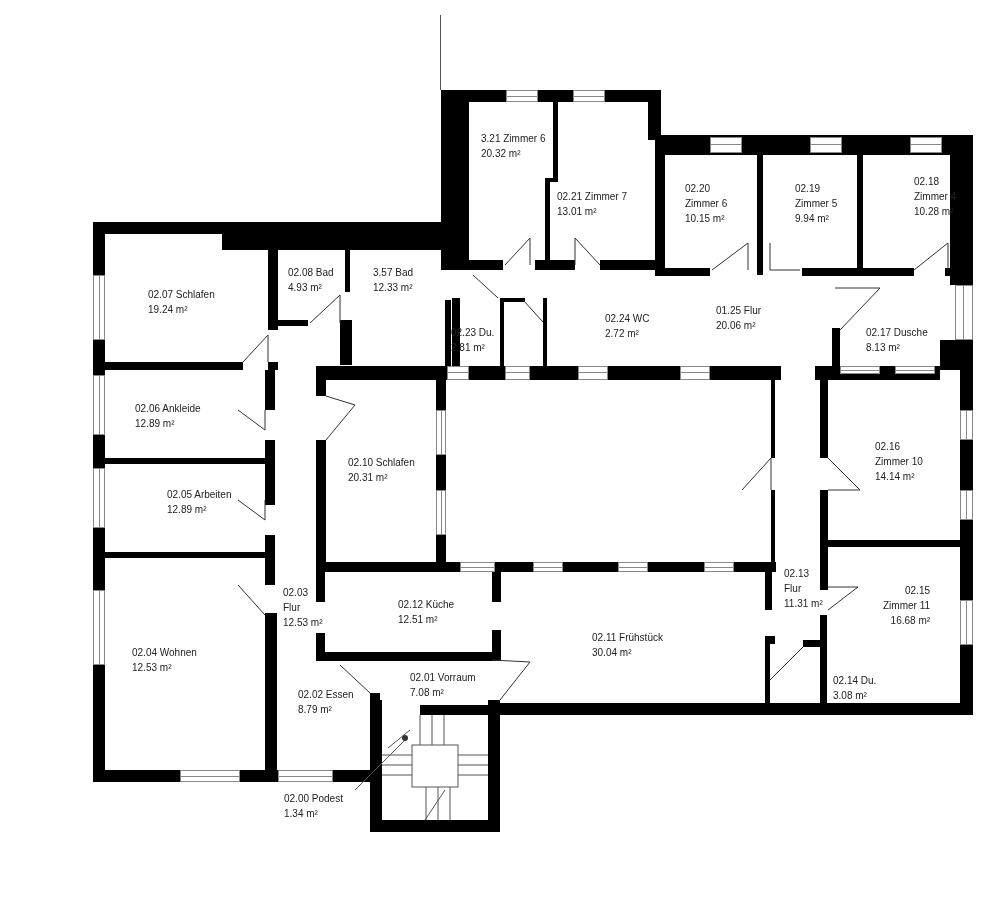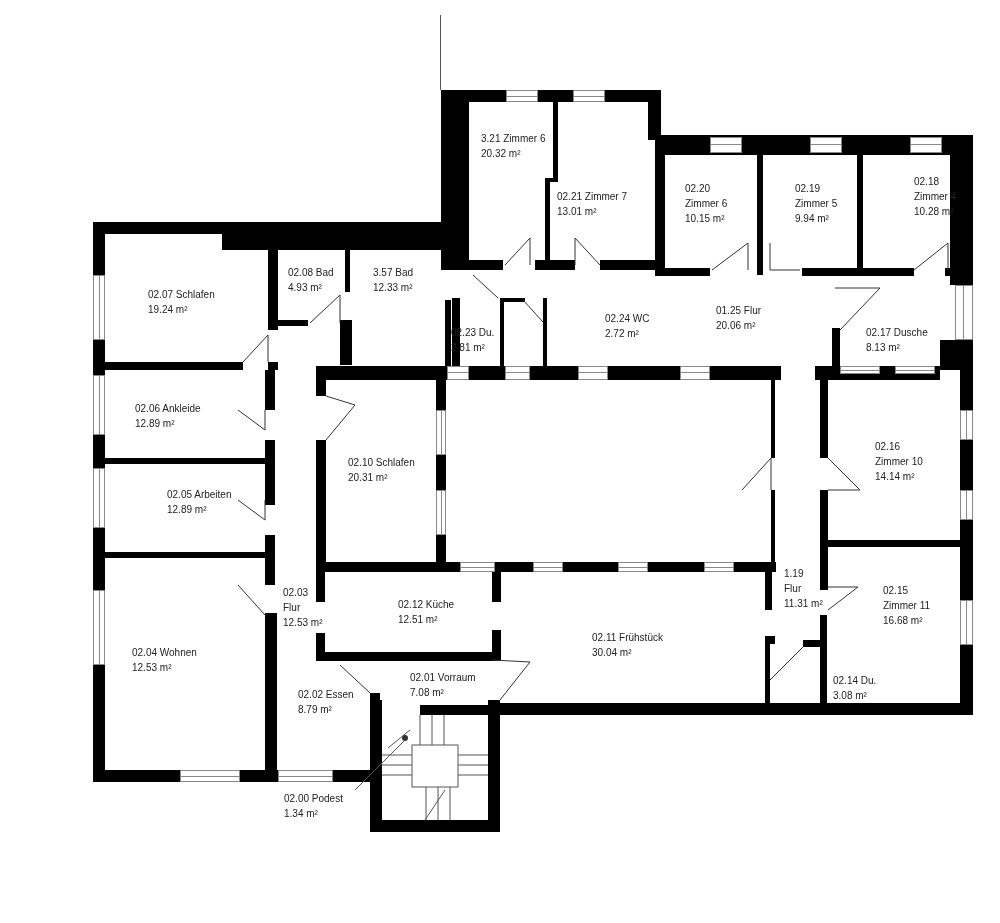--- a/index.html
+++ b/index.html
@@ -258,25 +258,25 @@
   </div>
   <div class="label" style="left:398px;top:597px;">
     <span>02.12 Küche</span>
       <span>12.51 m²</span>
   </div>
   <div class="label" style="left:592px;top:630px;">
     <span>02.11 Frühstück</span>
       <span>30.04 m²</span>
   </div>
   <div class="label" style="left:784px;top:566px;">
-    <span>1.19</span>
+    <span>02.13</span>
       <span>Flur</span>
       <span>11.31 m²</span>
   </div>
-  <div class="label" style="left:883px;top:583px;">
+  <div class="label" style="left:883px;top:583px;text-align:right;">
     <span>02.15</span>
       <span>Zimmer 11</span>
       <span>16.68 m²</span>
   </div>
   <div class="label" style="left:833px;top:673px;">
     <span>02.14 Du.</span>
       <span>3.08 m²</span>
   </div>
   <div class="label" style="left:410px;top:670px;">
     <span>02.01 Vorraum</span>

